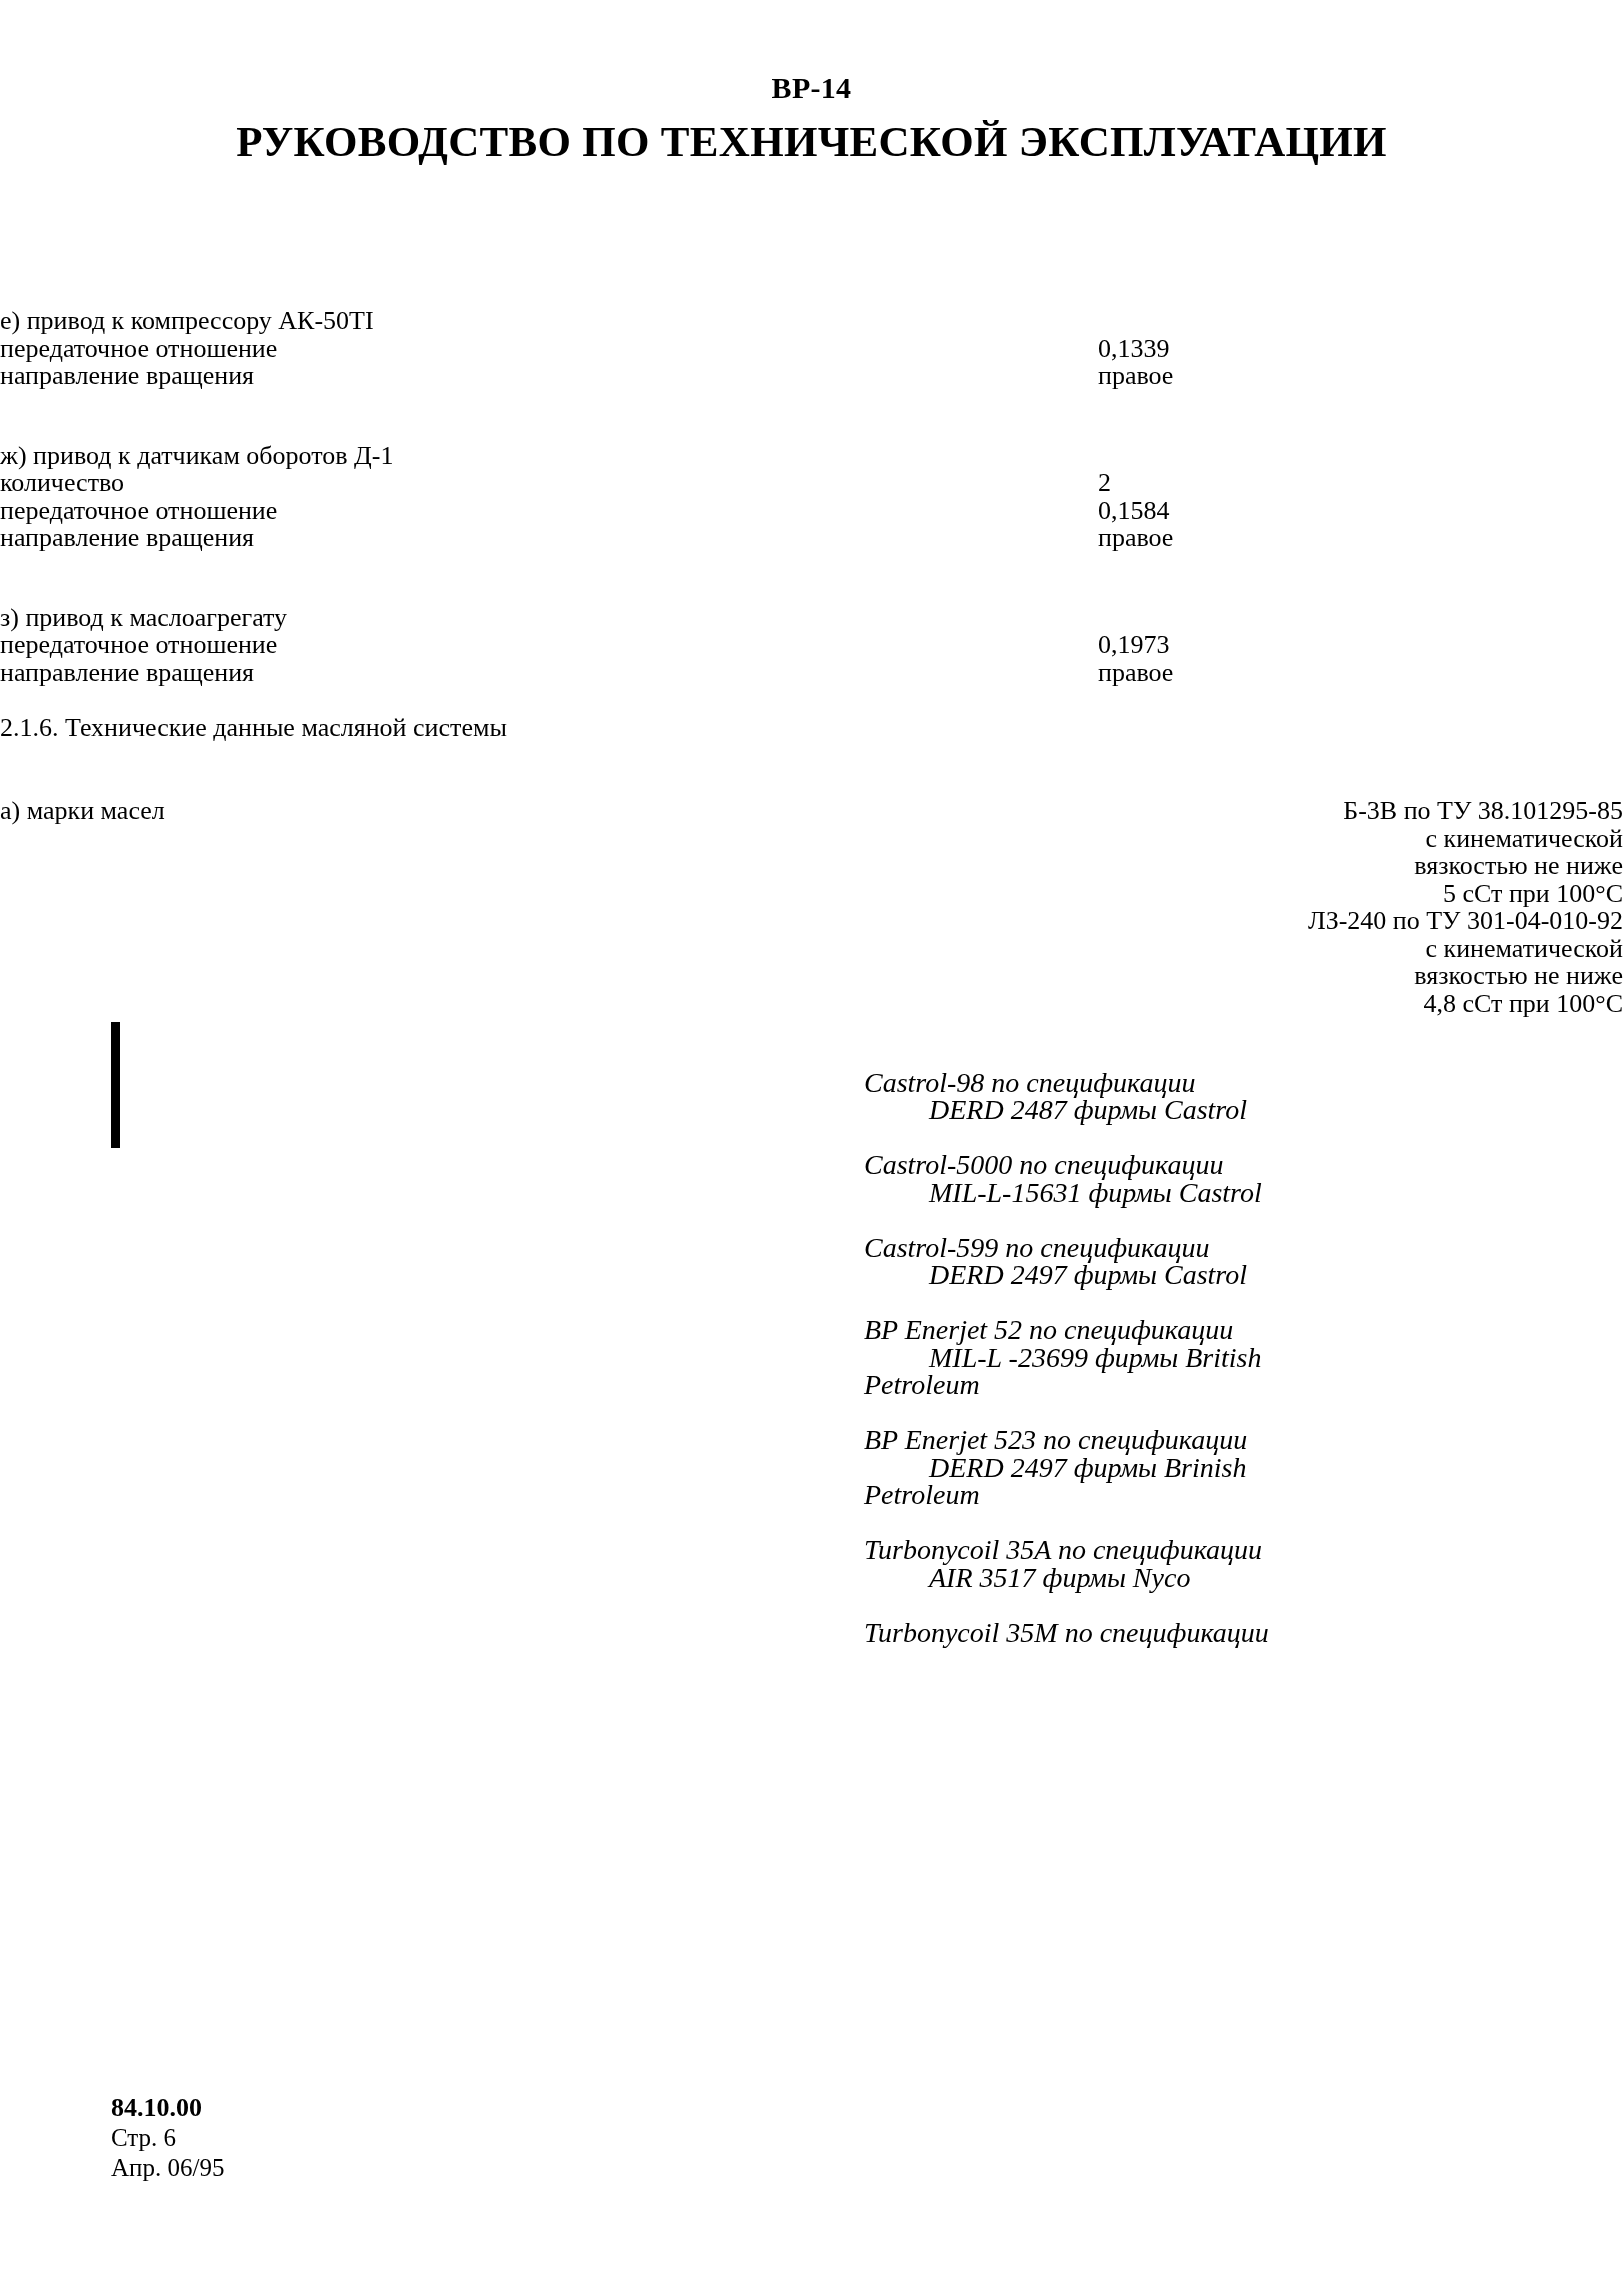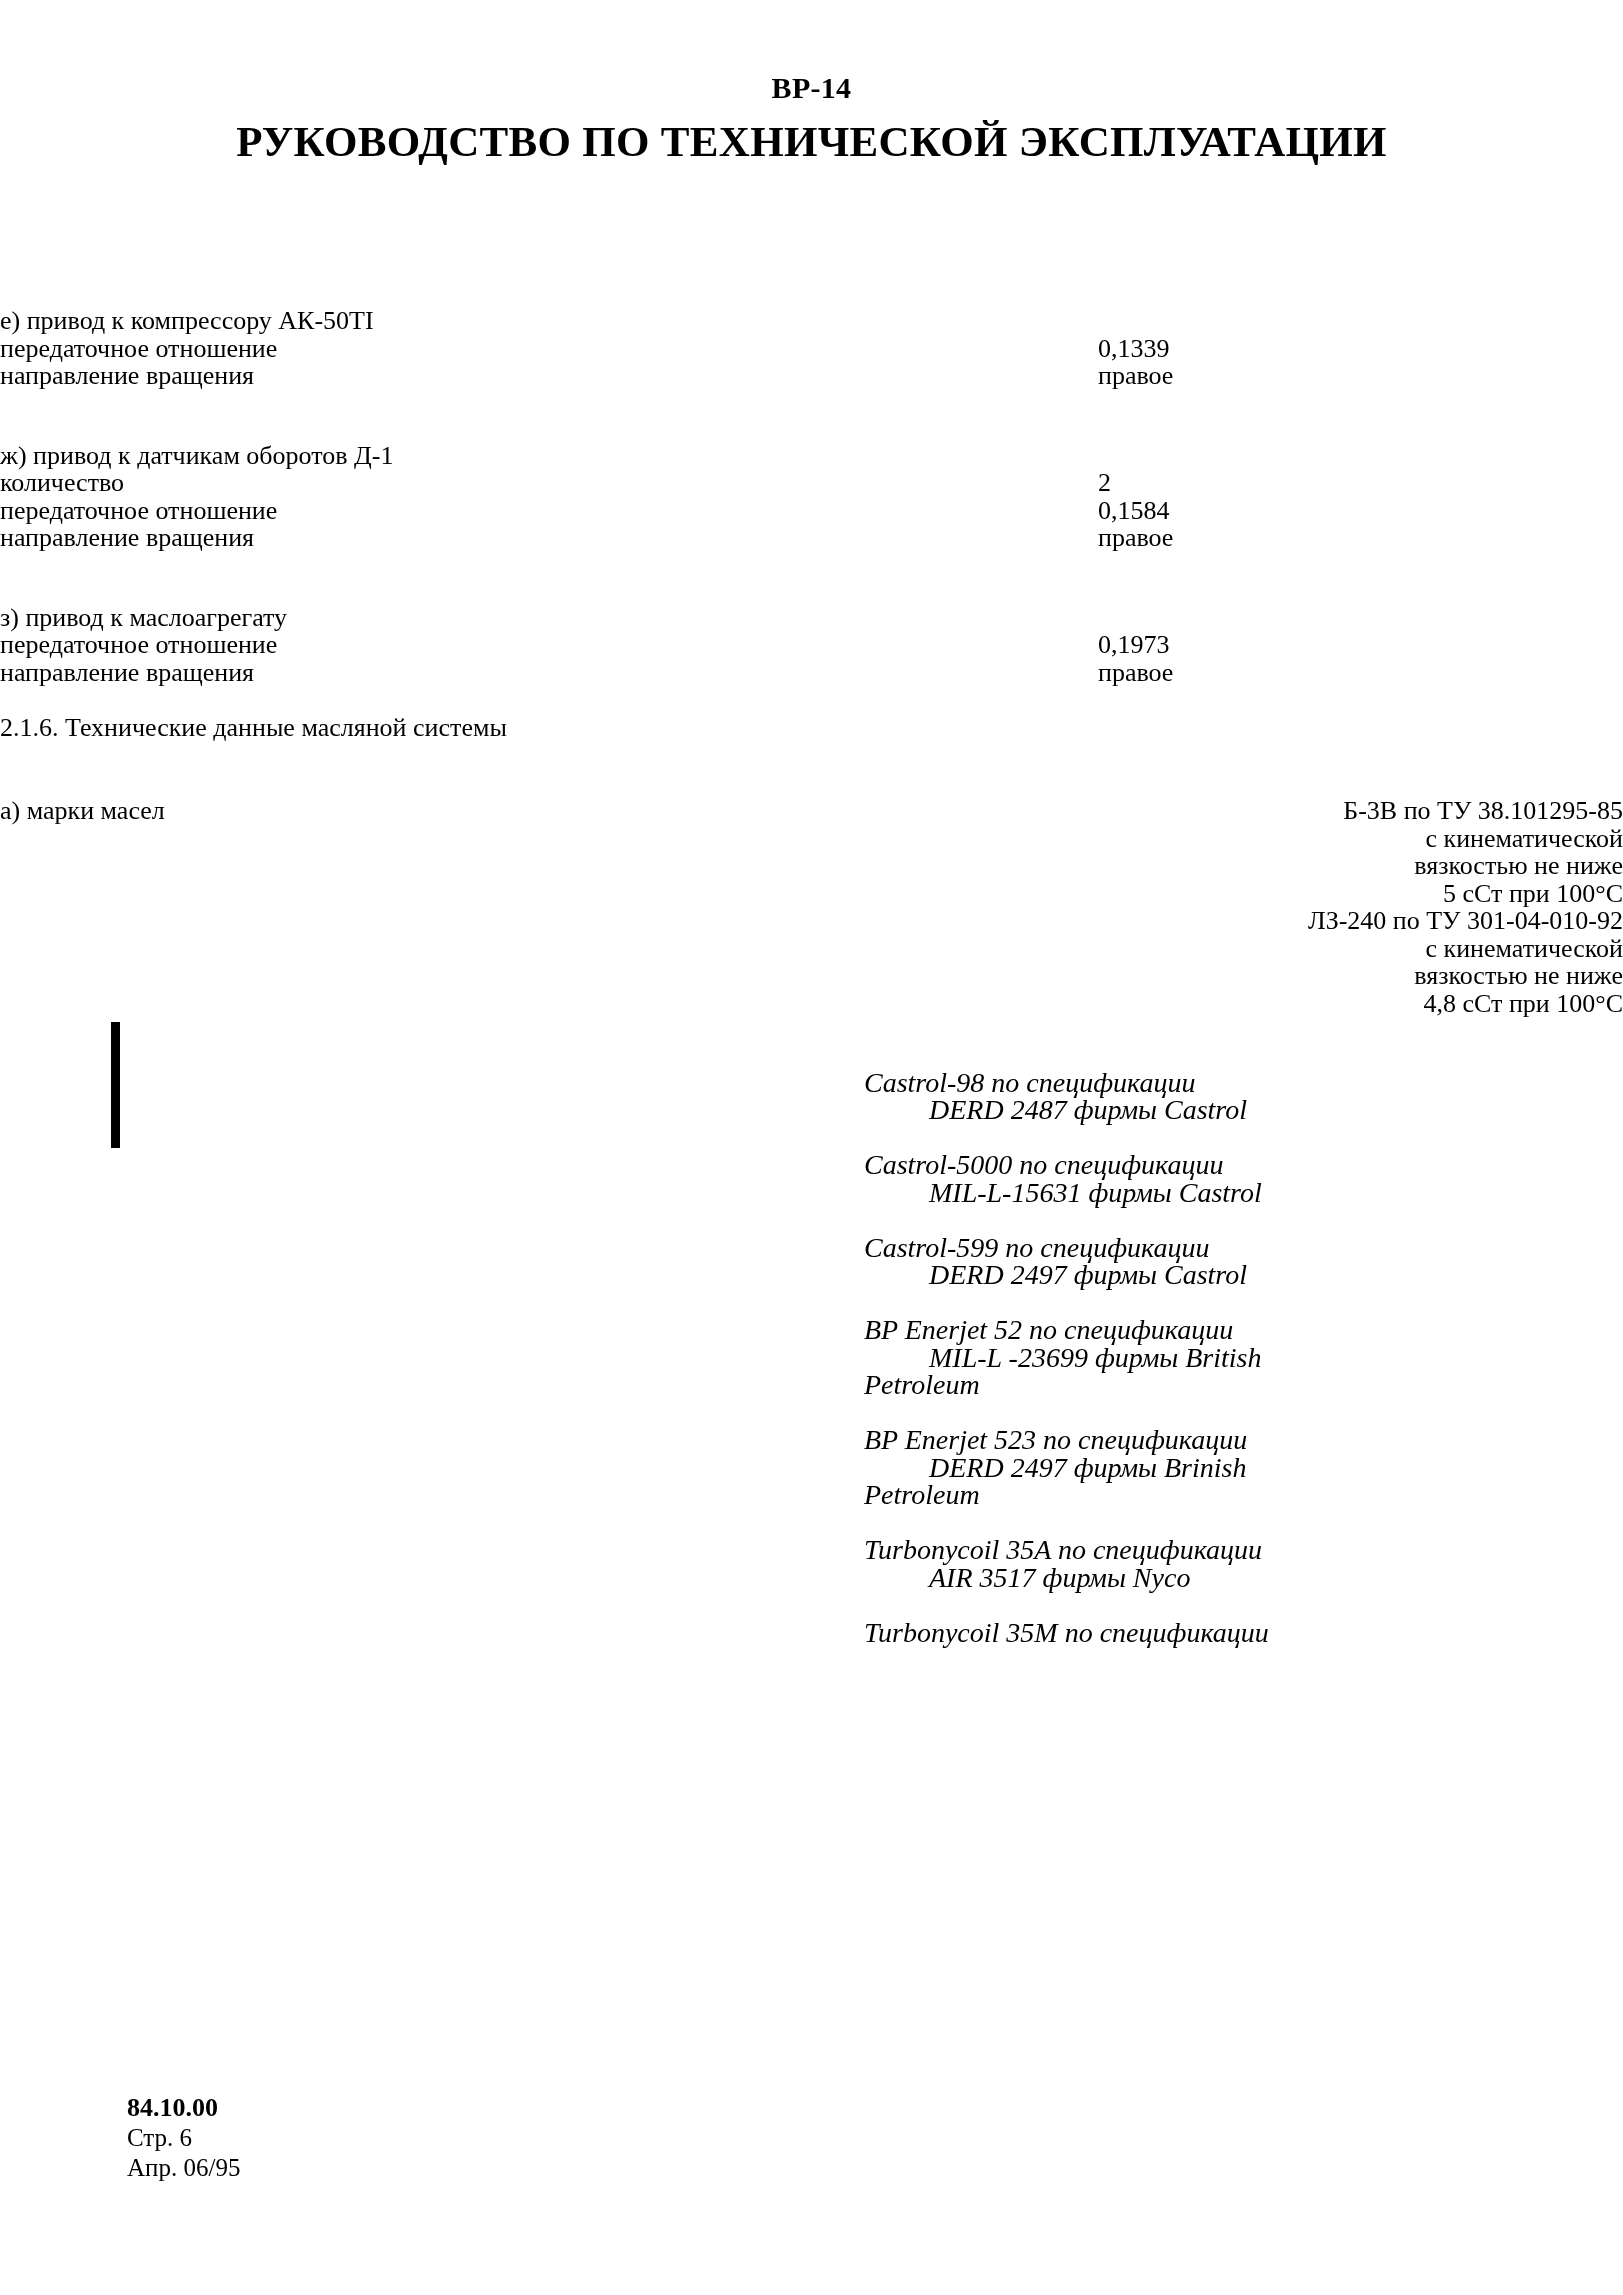--- a/index.html
+++ b/index.html
@@ -115,21 +115,20 @@
     padding-left: 65px;
   }
 
   
   .footer {
     position: absolute;
     left: 111px;
     top: 2093px;
     font-size: 25px;
     line-height: 30px;
-    margin-left: 16px;
   }
   .footer .chapter {
     font-weight: bold;
     font-size: 26px;
   }
 </style>
 </head>
 <body>
 
 <div class="page">

